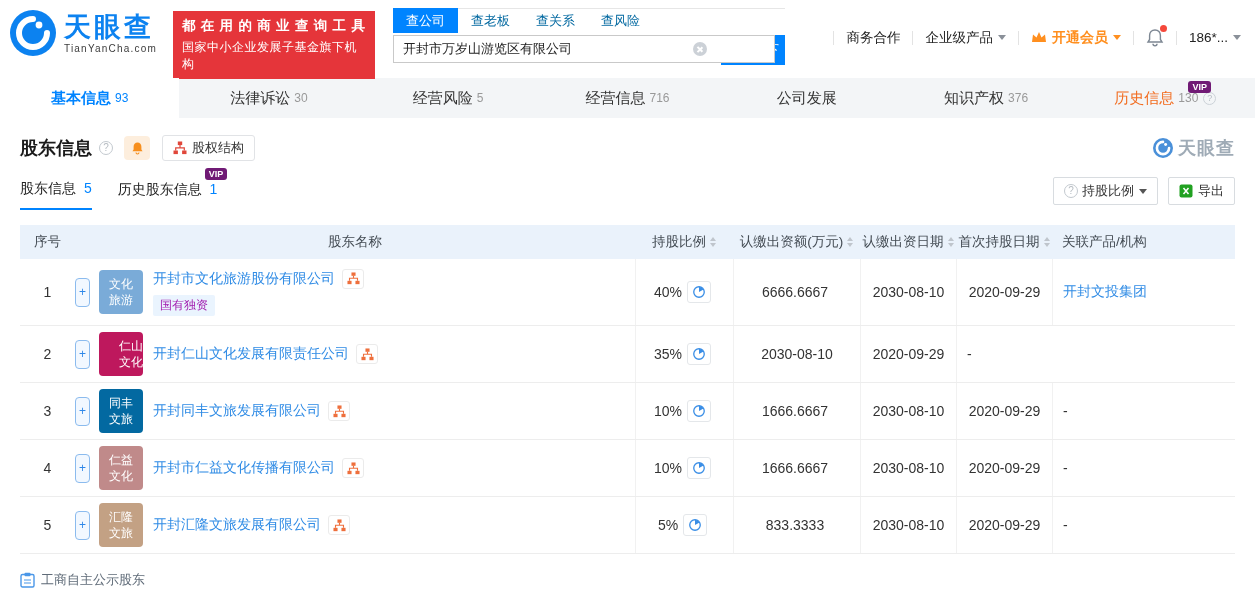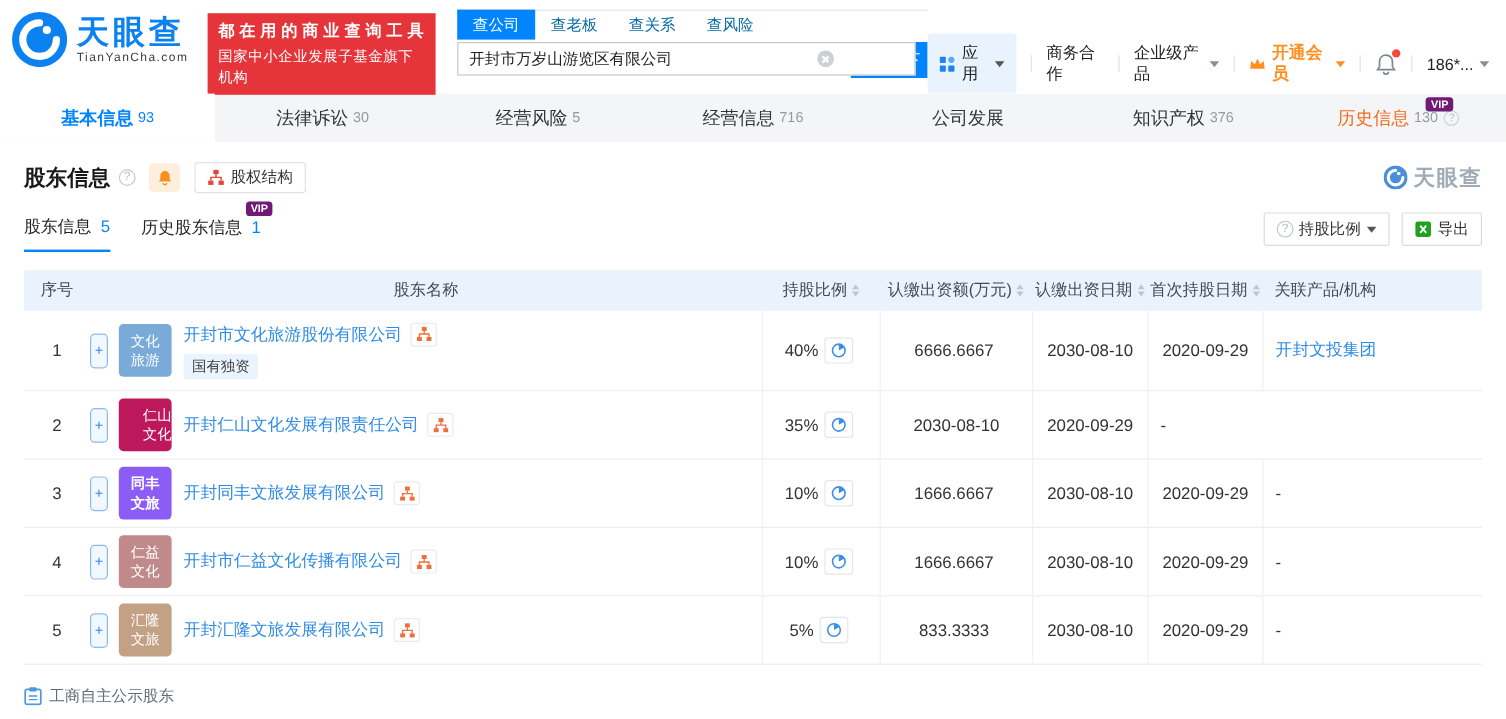--- a/index.html
+++ b/index.html
@@ -92,21 +92,21 @@
   .td.vline { border-left:1px solid #f1f1f1; }
   .td.right { justify-content:center; padding-right:4px; }
   .td.center { justify-content:center; }
   .td.left { justify-content:flex-start; padding-left:10px; }
   .expand-btn { width:15px; height:29px; border:1px solid #8bbbee; background:#f2f8ff; border-radius:4px; color:#2e87e8; font-size:12px; line-height:27px; text-align:center; cursor:pointer; padding:0; margin-right:9px; }
   .avatar { width:44px; height:44px; border-radius:4px; color:#fff; font-size:12px; display:flex; flex-direction:column; align-items:center; justify-content:center; line-height:16px; margin-right:10px; flex-shrink:0; }
   .name-col { display:flex; flex-direction:column; justify-content:center; }
   .name-line { display:flex; align-items:center; }
   .cname { color:#2f8be5; font-size:14px; }
   .org-icon { width:22px; height:20px; border:1px solid #ebebeb; border-radius:3px; display:flex; align-items:center; justify-content:center; margin-left:7px; cursor:pointer; }
-  .tag { font-size:12px; color:#404040; background:#eaf4fe; border-radius:2px; padding:2px 7px; margin-top:6px; align-self:flex-start; }
+  .tag { font-size:12px; color:#a21caf; background:#eaf4fe; border-radius:2px; padding:2px 7px; margin-top:6px; align-self:flex-start; }
   .pie-btn { width:24px; height:22px; border:1px solid #e4e7ea; border-radius:3px; background:#fff; display:flex; align-items:center; justify-content:center; margin-left:5px; cursor:pointer; }
   .rel-link { color:#2f8be5; }
 
   .footnote { display:flex; align-items:center; margin:17px 0 0 20px; font-size:13px; color:#5f6b78; }
   .footnote svg { margin-right:6px; }
 </style>
 </head>
 <body>
 
 <div class="header">
@@ -137,30 +137,20 @@
     <div class="search-row">
       <div class="search-box">
         <input class="search-input" value="开封市万岁山游览区有限公司" style="">
         <span class="clear-btn"></span>
       </div>
       <button class="search-btn">天眼一下</button>
     </div>
   </div>
 
   <div class="top-menu">
-    <div class="apps-btn">
-      <svg width="15" height="15" viewBox="0 0 15 15">
-        <rect x="0" y="0" width="6.2" height="6.2" rx="1" fill="#1f83f2"></rect>
-        <circle cx="11.7" cy="3.1" r="3.1" fill="#5ea9f6"></circle>
-        <rect x="0" y="8.8" width="6.2" height="6.2" rx="1" fill="#1f83f2"></rect>
-        <rect x="8.6" y="8.8" width="6.2" height="6.2" rx="1" fill="#1f83f2"></rect>
-      </svg>
-      <span class="lbl">应用</span>
-      <span class="caret dark"></span>
-    </div>
     <span class="menu-sep"></span>
     <span class="menu-item">商务合作</span>
     <span class="menu-sep"></span>
     <span class="menu-item">
       <span>企业级产品</span>
       <span class="caret"></span>
     </span>
     <span class="menu-sep"></span>
     <span class="menu-item vip-link">
       <svg width="16" height="13" viewBox="0 0 16 13">
@@ -379,21 +369,21 @@
     </div>
     <div class="td vline center">2030-08-10</div>
     <div class="td vline center">2020-09-29</div>
     <div class="td vline left">-</div>
   </div>
 
   <div class="tr">
     <div class="td seq">3</div>
     <div class="td">
       <button class="expand-btn">+</button>
-      <div class="avatar" style="background: #8b5cf6; font-weight: bold;">
+      <div class="avatar" style="background: #0369a1;">
         <span>同丰</span>
         <span>文旅</span>
       </div>
       <div class="name-col">
         <div class="name-line">
           <a class="cname">开封同丰文旅发展有限公司</a>
           <span class="org-icon">
             <svg width="13" height="13" viewBox="0 0 14 14">
                 <rect x="4.8" y="0.5" width="4.4" height="3.6" fill="#ee6f3c"></rect>
                 <rect x="0.5" y="9.5" width="4.4" height="3.6" fill="#ee6f3c"></rect>

